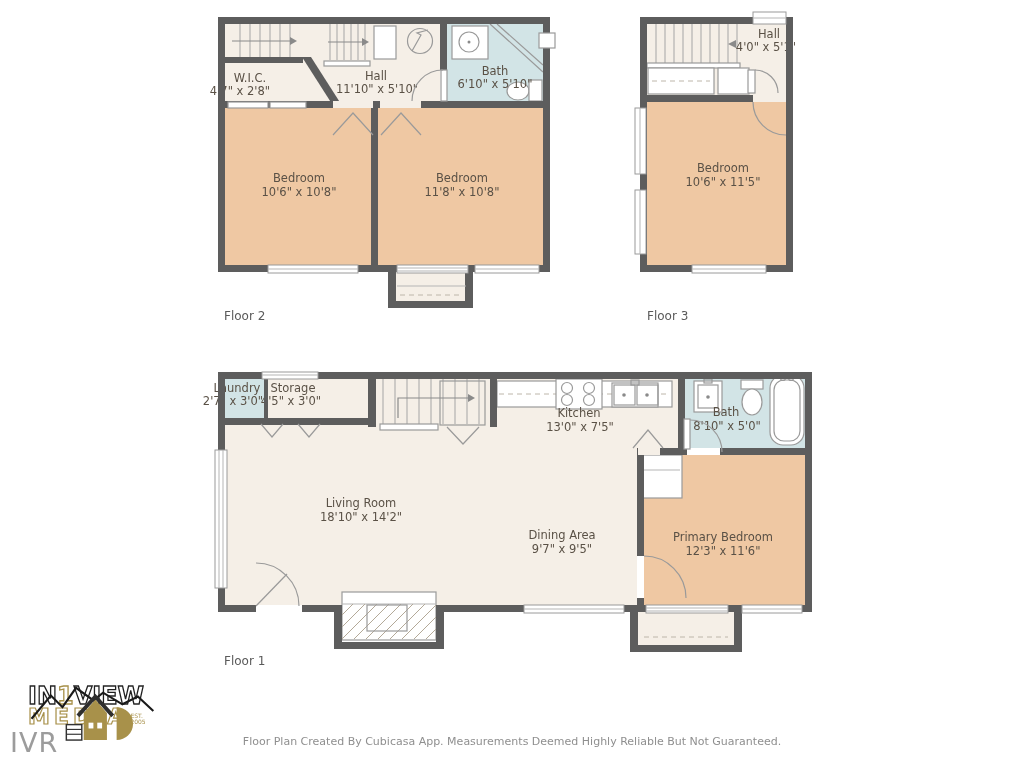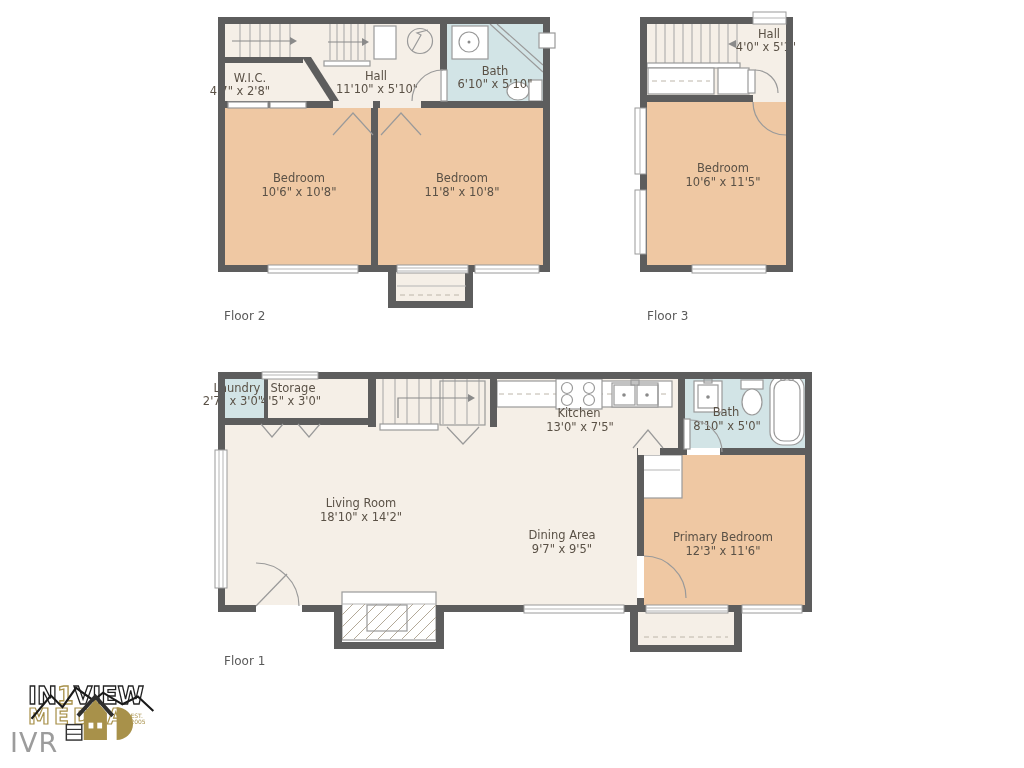--- a/index.html
+++ b/index.html
@@ -324,14 +324,15 @@
       <div class="brand2row">
         <div class="brand2">MEDIA</div>
         <div class="est">
           <div>EST.</div>
           <div>2005</div>
         </div>
       </div>
     </div>
   </div>
 
+  <div class="disclaimer">Floor Plan Created By Cubicasa App. Measurements Deemed Highly Reliable But Not Guaranteed.</div>
 
 </div>
 
 </body></html>

